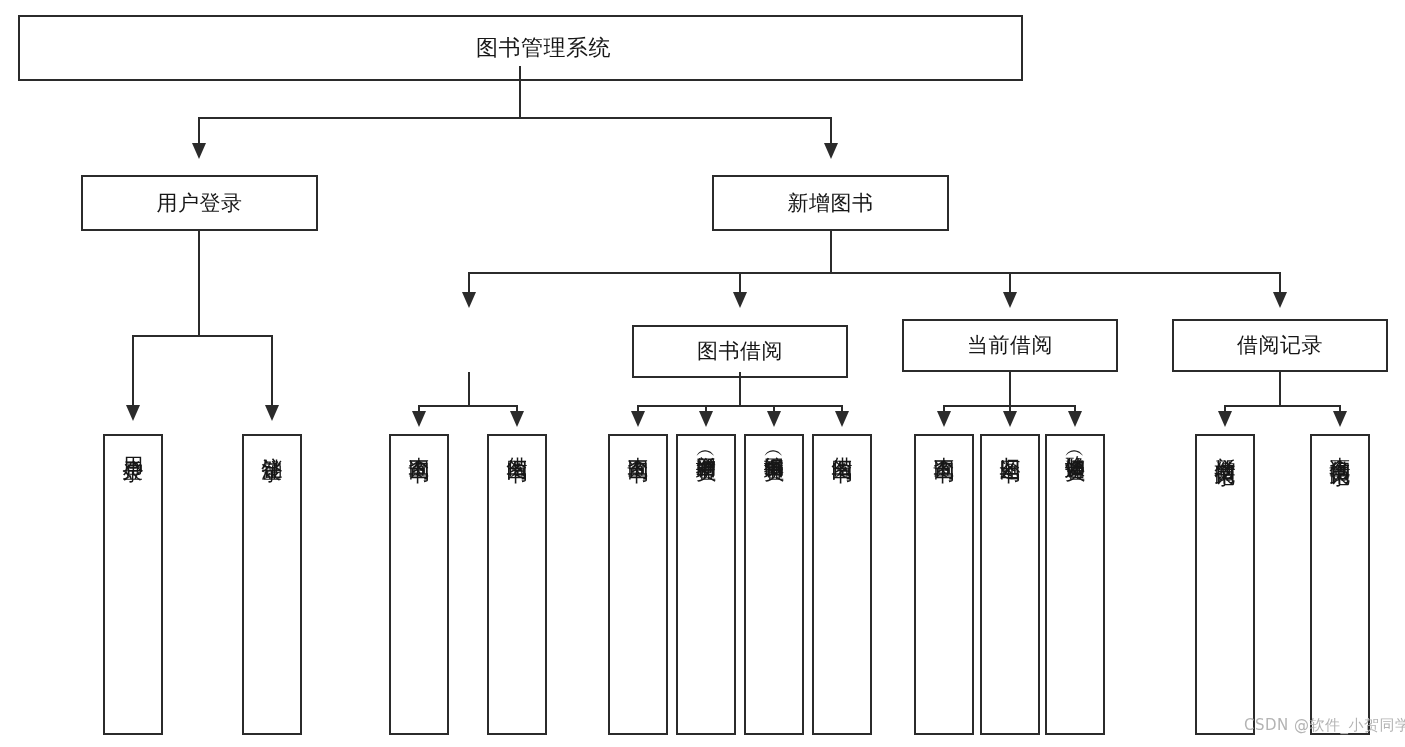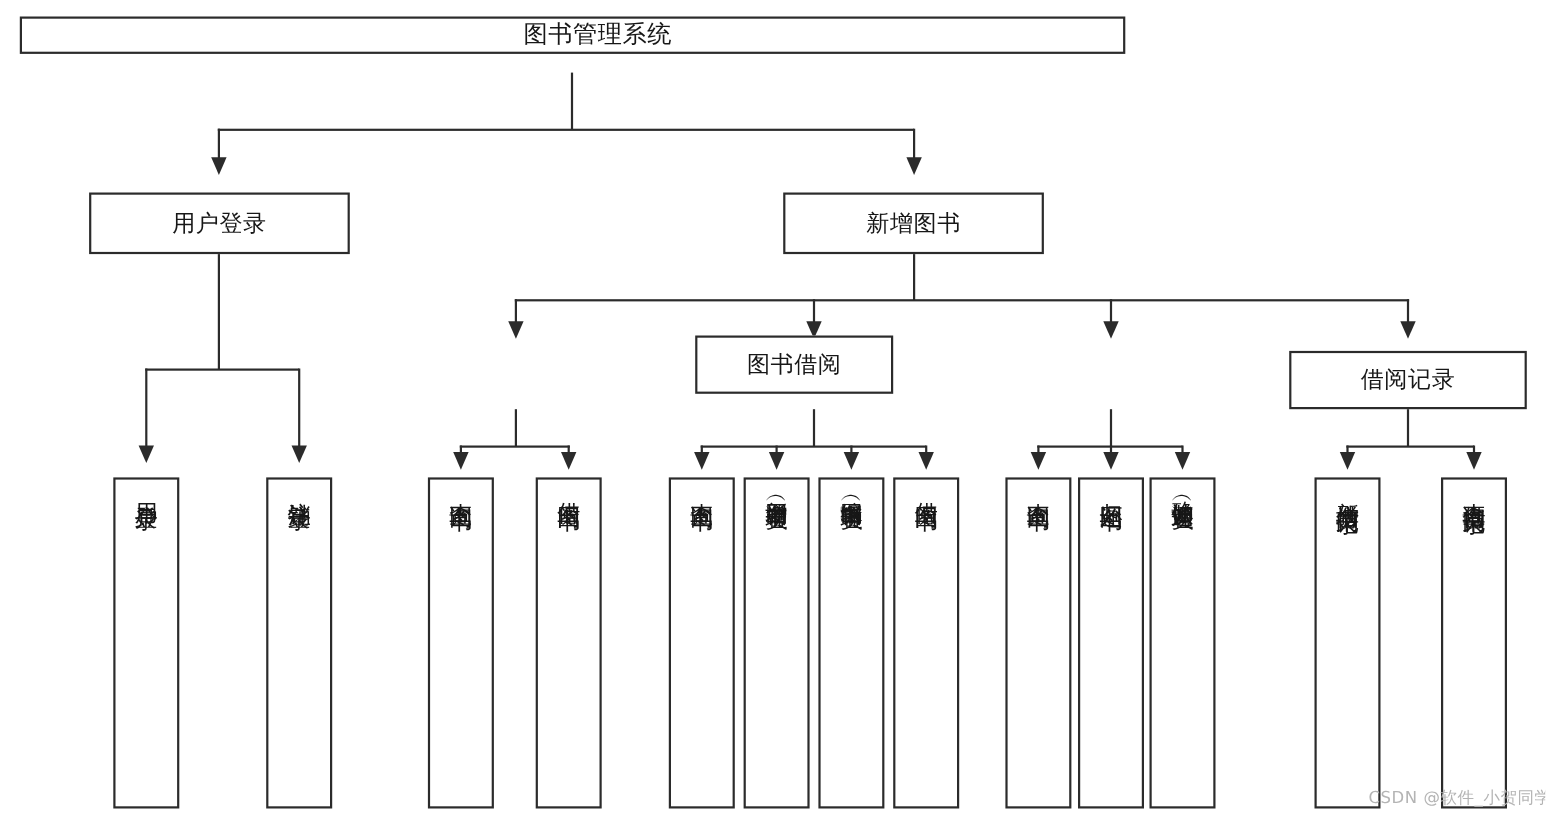--- a/index.html
+++ b/index.html
@@ -71,21 +71,21 @@
     color:#b4b4b4;
     white-space:nowrap;
     letter-spacing:0.5px;
   }
 </style>
 </head>
 <body>
 
 <div id="canvas">
 
-  <div class="node root" style="left:18px;top:15px;width:1005px;height:34px;padding-left:46px;">
+  <div class="node root" style="left:18px;top:15px;width:1005px;height:66px;padding-left:46px;">
     <span class="lbl">图书管理系统</span>
   </div>
 
   <div class="vline" style="left:519px;top:66px;height:52px;"></div>
   <div class="hline" style="left:198px;top:117px;width:633px;"></div>
   <div class="vline" style="left:198px;top:117px;height:28px;"></div>
   <div class="arrow" style="left:192px;top:143px;"></div>
   <div class="vline" style="left:830px;top:117px;height:28px;"></div>
   <div class="arrow" style="left:824px;top:143px;"></div>
 
@@ -108,22 +108,25 @@
   <div class="hline" style="left:468px;top:272px;width:813px;"></div>
   <div class="vline" style="left:468px;top:272px;height:22px;"></div>
   <div class="arrow" style="left:462px;top:292px;"></div>
   <div class="vline" style="left:739px;top:272px;height:22px;"></div>
   <div class="arrow" style="left:733px;top:292px;"></div>
   <div class="vline" style="left:1009px;top:272px;height:22px;"></div>
   <div class="arrow" style="left:1003px;top:292px;"></div>
   <div class="vline" style="left:1279px;top:272px;height:22px;"></div>
   <div class="arrow" style="left:1273px;top:292px;"></div>
 
-  <div class="node lvl2" style="left:632px;top:305px;width:180px;height:53px;">
+  <div class="node lvl2" style="left:632px;top:325px;width:216px;height:53px;">
     <span class="lbl">图书借阅</span>
+  </div>
+  <div class="node lvl2" style="left:902px;top:319px;width:216px;height:53px;">
+    <span class="lbl">当前借阅</span>
   </div>
   <div class="node lvl2" style="left:1172px;top:319px;width:216px;height:53px;align-items:center;">
     <span class="lbl">借阅记录</span>
   </div>
 
   <div class="vline" style="left:468px;top:372px;height:34px;"></div>
   <div class="hline" style="left:418px;top:405px;width:100px;"></div>
   <div class="vline" style="left:418px;top:405px;height:8px;"></div>
   <div class="arrow" style="left:412px;top:411px;"></div>
   <div class="vline" style="left:516px;top:405px;height:8px;"></div>

